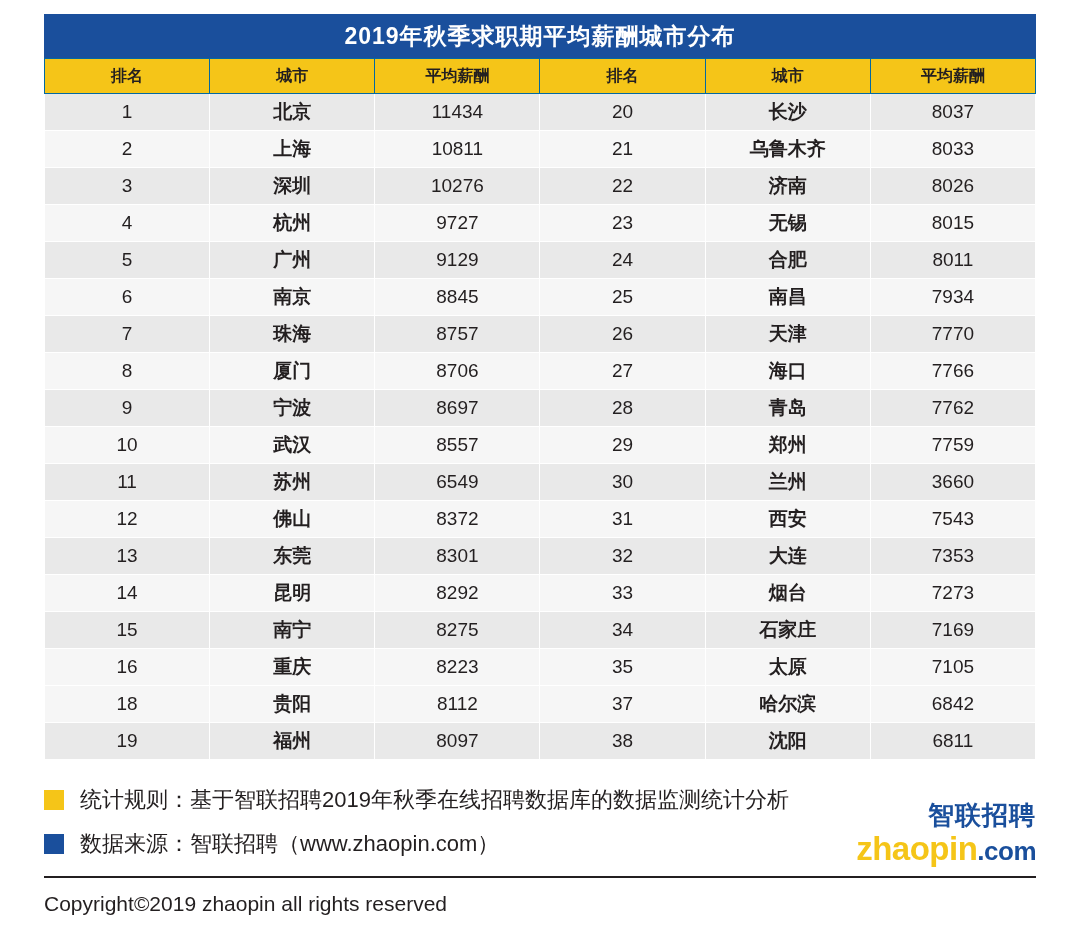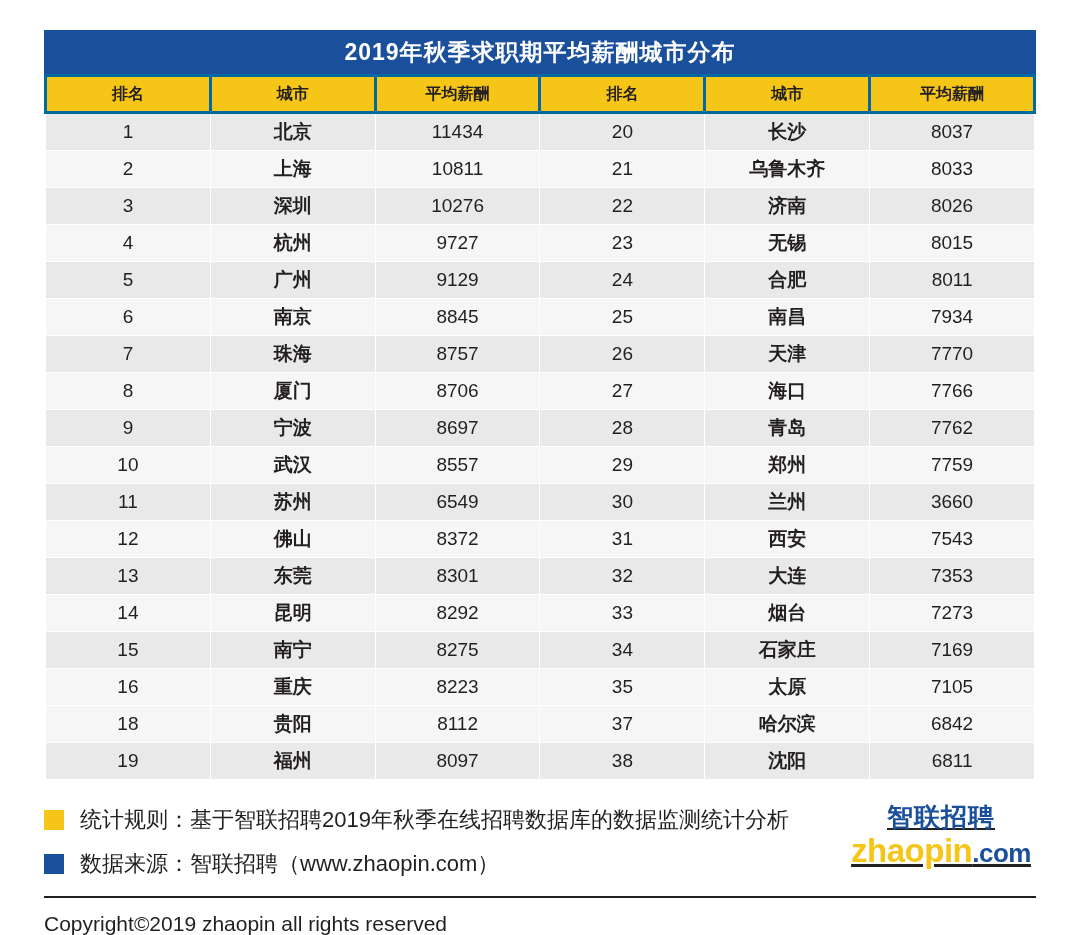--- a/index.html
+++ b/index.html
@@ -12,21 +12,21 @@
     background: #ffffff;
     font-family: "Liberation Sans", sans-serif;
     color: #231f20;
     overflow: hidden;
   }
   .page {
     position: relative;
     width: 1080px;
     height: 935px;
     box-sizing: border-box;
-    padding: 30px 44px 0 44px;
+    padding: 14px 44px 0 44px;
   }
 
   
   .title-bar {
     background: #1a4f9c;
     color: #ffffff;
     height: 44px;
     display: flex;
     align-items: center;
     justify-content: center;
@@ -45,21 +45,21 @@
   table.salary-table td {
     text-align: center;
     border: 1px solid #ffffff;
   }
   table.salary-table thead th {
     background: #f5c518;
     color: #231f20;
     font-size: 16px;
     font-weight: bold;
     height: 32px;
-    border: 3px solid #0369a1;
+    border: 1px solid #0369a1;
   }
   table.salary-table tbody td {
     height: 34px;
     font-size: 19px;
   }
   tbody tr.row-even td { background: #e9e9e9; }
   tbody tr.row-odd  td { background: #f6f6f6; }
 
   td.col-rank { width: 16.3%; }
   td.col-city { width: 16.3%; font-weight: bold; }
@@ -85,25 +85,24 @@
   .swatch-blue { background: #1a4f9c; }
   .note-text {
     font-size: 22px;
     color: #231f20;
   }
 
   
   .logo {
     position: absolute;
     right: 0px;
-    top: 6px;
+    top: 24px;
     width: 190px;
-    text-align: center;
+    text-align: right;
     line-height: 1;
-    text-decoration: underline;
   }
   .logo-cn {
     font-size: 26px;
     font-weight: bold;
     color: #1a4f9c;
     letter-spacing: 1px;
   }
   .logo-en {
     font-size: 33px;
     font-weight: bold;

